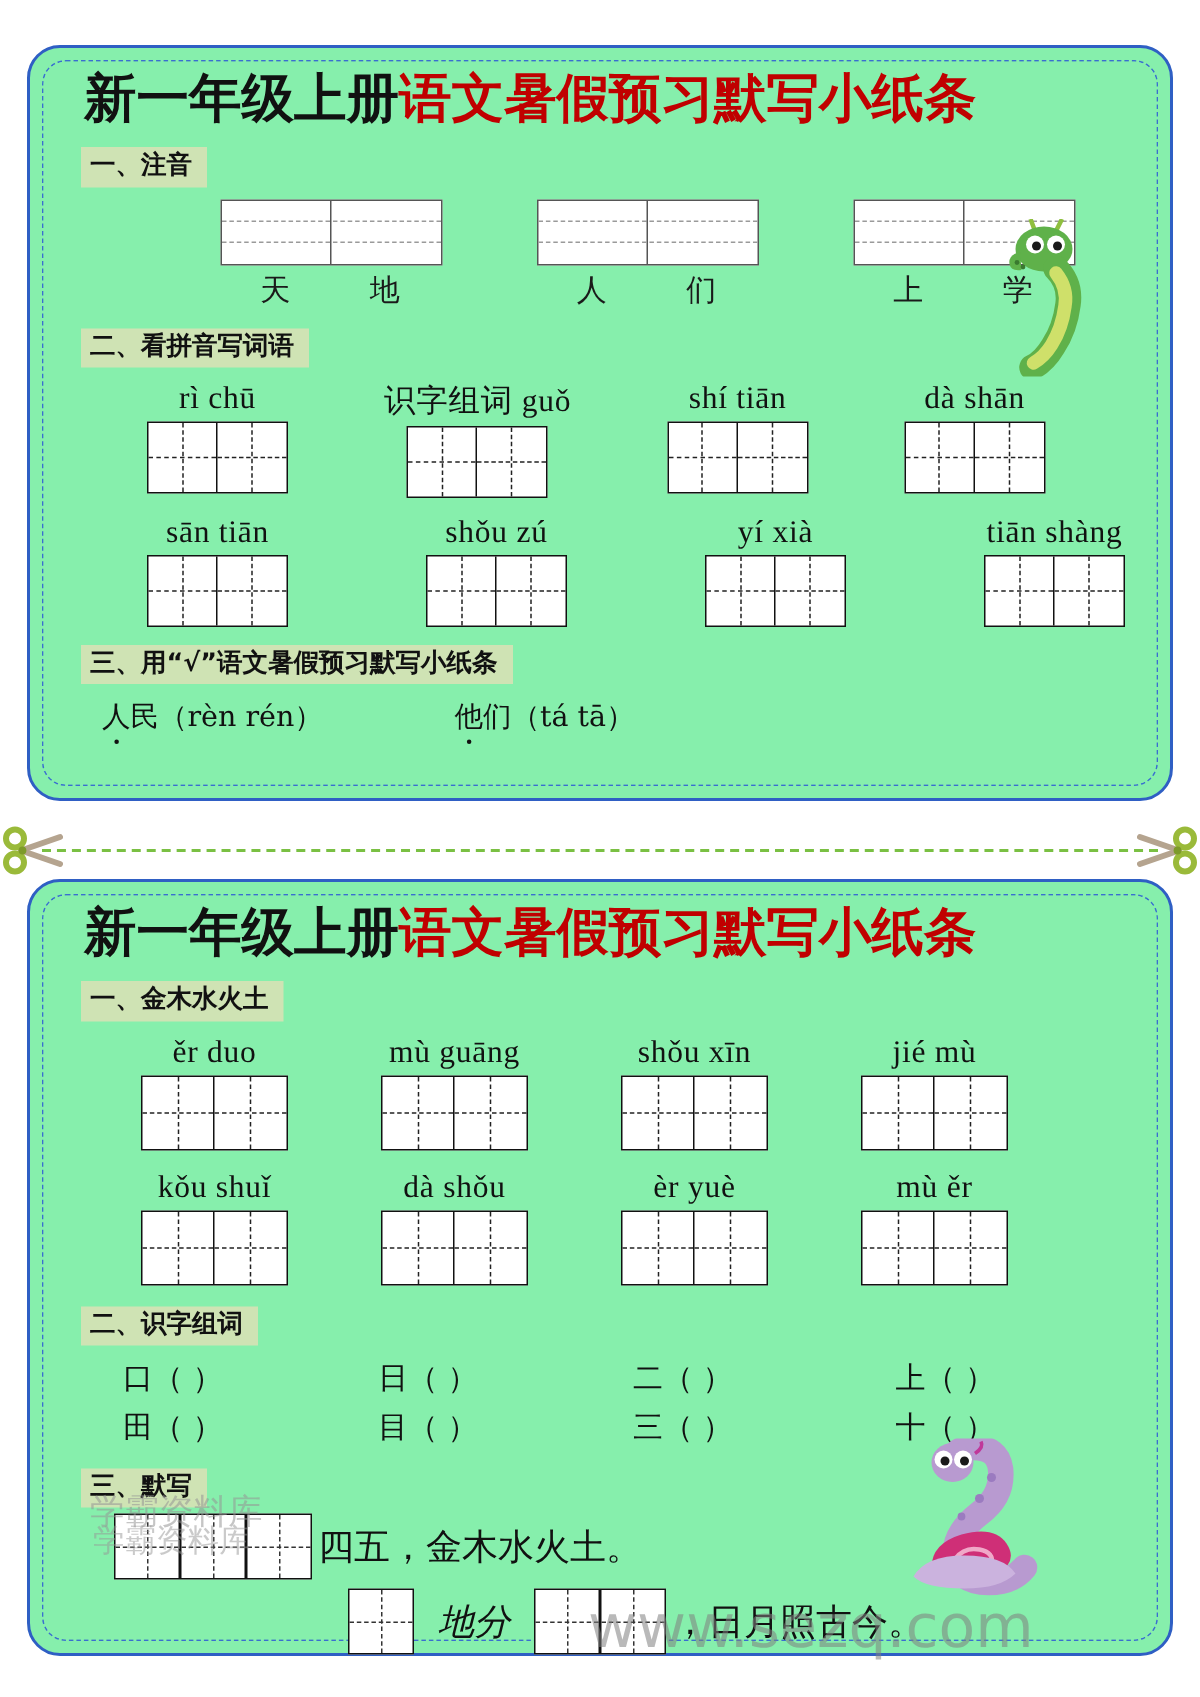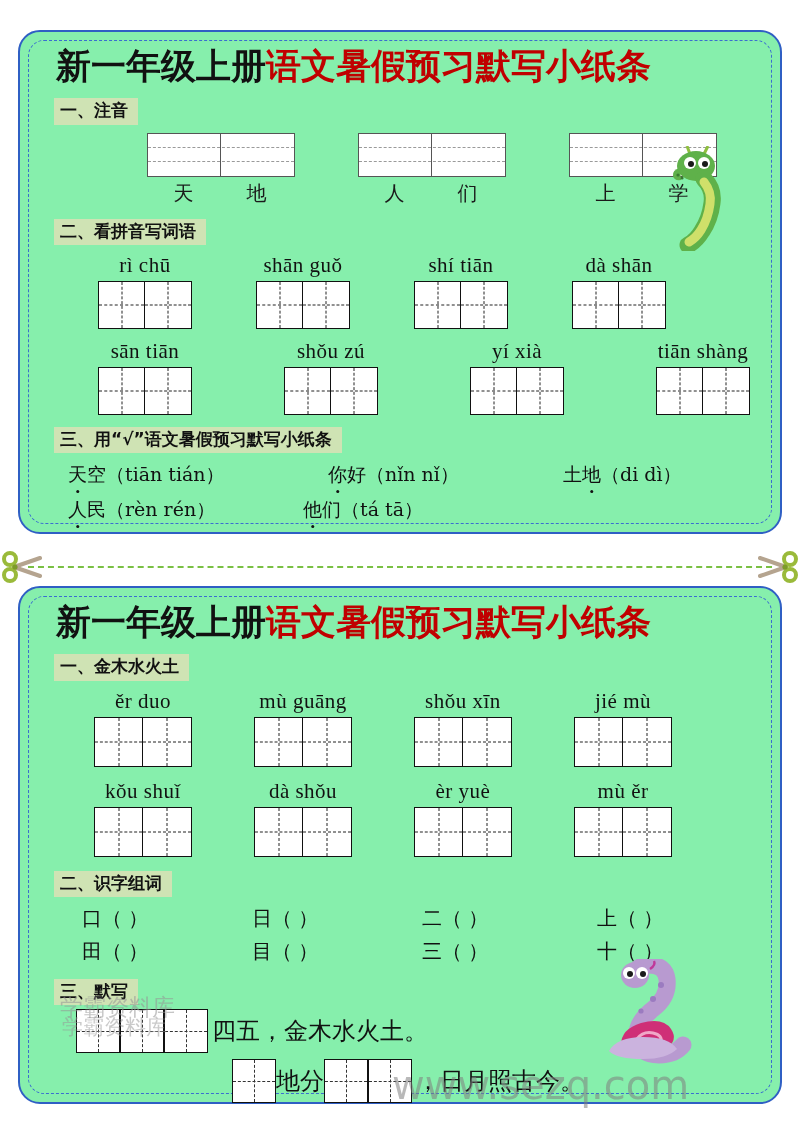--- a/index.html
+++ b/index.html
@@ -256,21 +256,21 @@
 
     <div class="row" style="margin-top:8px; margin-left:56px; gap:64px;">
       <div class="word-block">
         <div class="pinyin-text">rì  chū</div>
         <div class="tzg">
             <div class="cell"></div>
             <div class="cell"></div>
           </div>
       </div>
       <div class="word-block">
-        <div class="pinyin-text">shān guǒ</div>
+        <div class="pinyin-text">识字组词 guǒ</div>
         <div class="tzg">
             <div class="cell"></div>
             <div class="cell"></div>
           </div>
       </div>
       <div class="word-block">
         <div class="pinyin-text">shí tiān</div>
         <div class="tzg">
             <div class="cell"></div>
             <div class="cell"></div>
@@ -313,31 +313,20 @@
             <div class="cell"></div>
             <div class="cell"></div>
           </div>
       </div>
     </div>
 
     <div style="margin-top:12px;">
       <div class="sec-head">三、用“√”语文暑假预习默写小纸条</div>
     </div>
 
-    <div class="choice-row" style="margin-left:26px; gap:60px;">
-      <div class="choice-item" style="width:200px;">
-        <span class="dotted">天</span><span>空</span>（<span>tiān tián</span>）
-      </div>
-      <div class="choice-item" style="width:175px;">
-        <span class="dotted">你</span><span>好</span>（<span>nǐn nǐ</span>）
-      </div>
-      <div class="choice-item">
-        <span>土</span><span class="dotted">地</span>（<span>di dì</span>）
-      </div>
-    </div>
 
     <div class="choice-row" style="margin-left:26px; gap:60px;">
       <div class="choice-item" style="width:175px;">
         <span class="dotted">人</span><span>民</span>（<span>rèn rén</span>）
       </div>
       <div class="choice-item">
         <span class="dotted">他</span><span>们</span>（<span>tá tā</span>）
       </div>
     </div>
 
@@ -473,21 +462,21 @@
 
     <div class="mx-line" style="margin-left:34px; margin-top:4px;">
       <span class="sq"></span>
       <span class="sq"></span>
       <span class="sq"></span>
       <span class="mx-text" style="margin-left:4px;">四五，金木水火土。</span>
     </div>
 
     <div class="mx-line" style="margin-left:190px; margin-top:6px;">
       <span class="sq"></span>
-      <span class="mx-text" style="margin:0 0;">地分</span>
+      <span class="mx-text" style="margin:0 16px;font-style:italic;">地分</span>
       <span class="sq"></span>
       <span class="sq"></span>
       <span class="mx-text" style="margin-left:4px;">，日月照古今。</span>
     </div>
 
     <svg id="mascot-snail" viewBox="0 0 115 115">
       <path d="M40 18 q0 -12 14 -12 q16 0 18 14 q2 18 -14 30 q-18 14 -16 30 q2 16 22 16 q16 0 24 -10" stroke="#b89ad0" stroke-width="17" fill="none" stroke-linecap="round"></path>
       <ellipse cx="40" cy="16" rx="14" ry="13" fill="#b89ad0"></ellipse>
       <circle cx="34" cy="14" r="6" fill="#fff"></circle>
         <circle cx="47" cy="14" r="6" fill="#fff"></circle>

